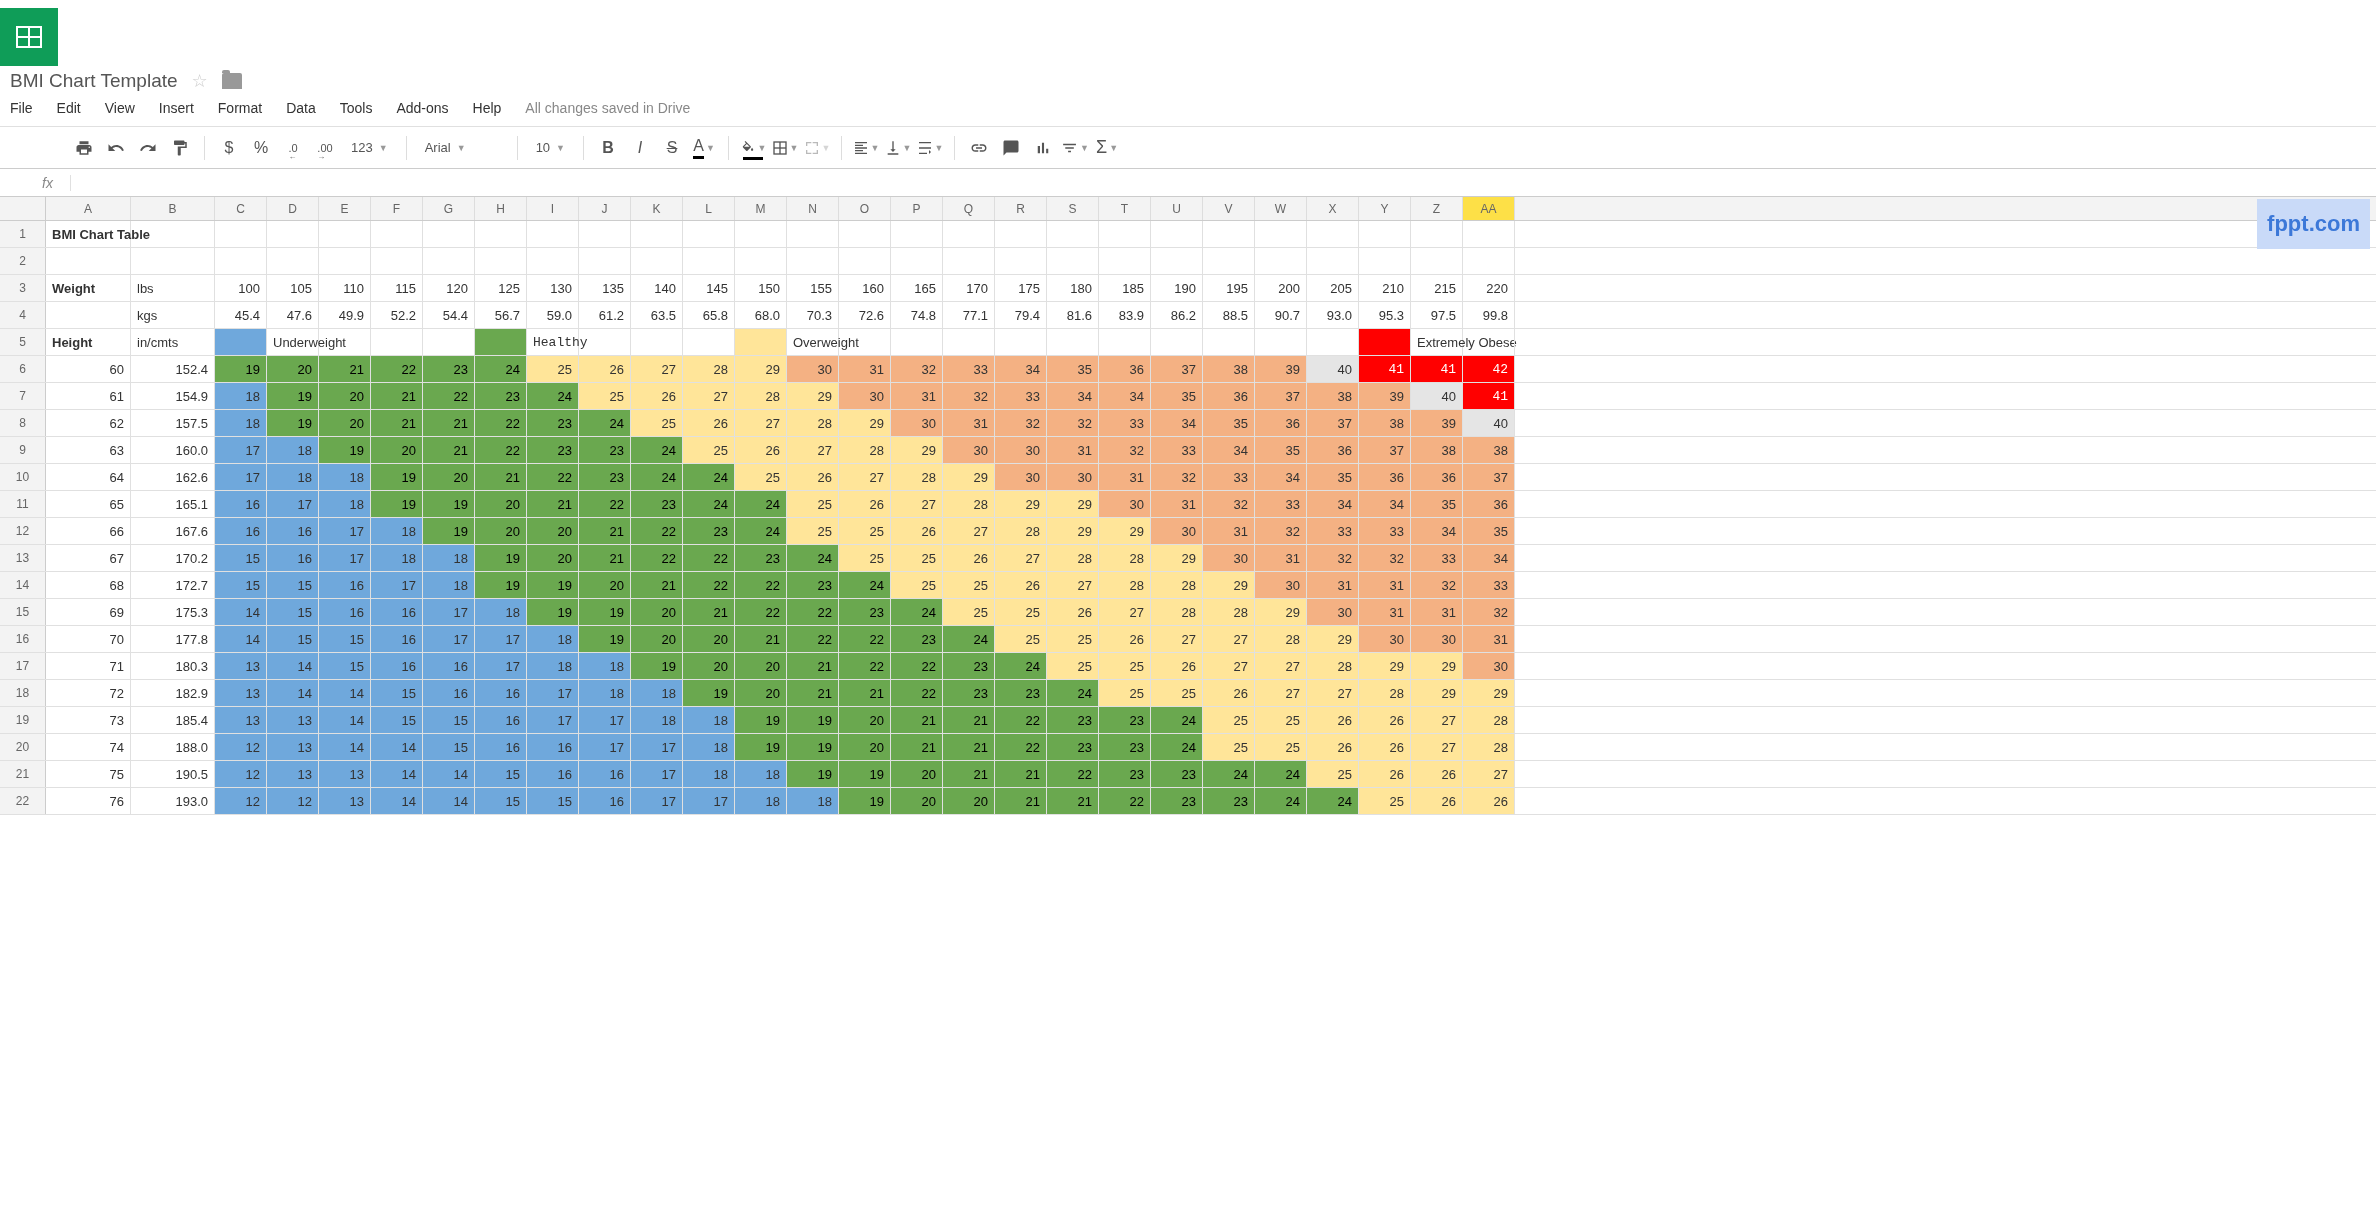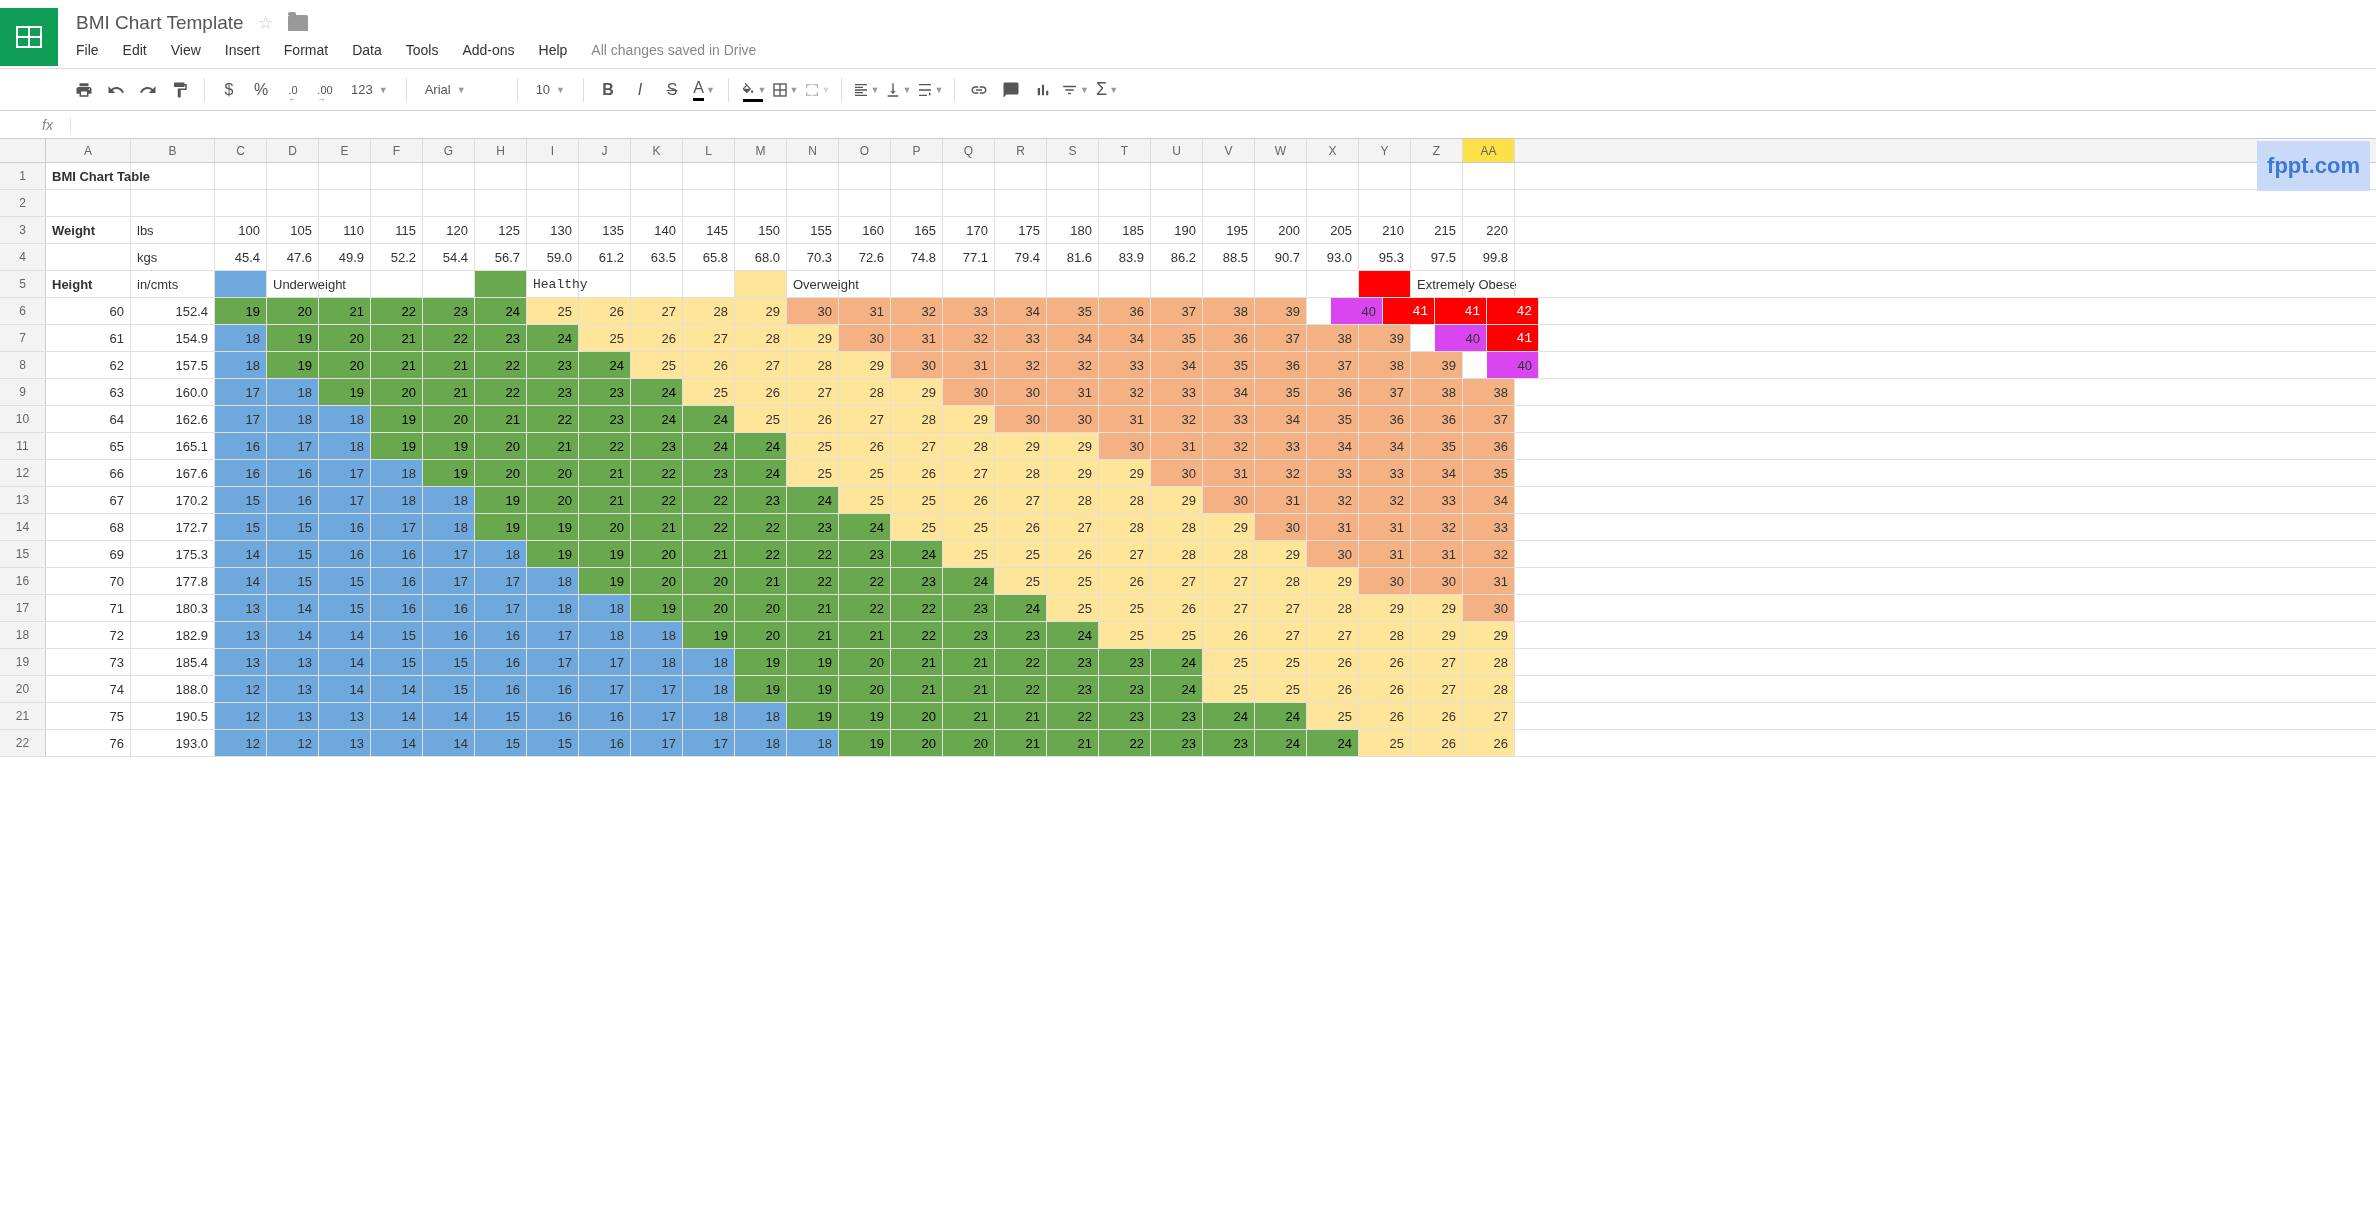--- a/index.html
+++ b/index.html
@@ -1,19 +1,19 @@
 <!DOCTYPE html>
 <html><head>
 <meta charset="utf-8">
 <style>
 * { margin: 0; padding: 0; box-sizing: border-box; }
 body { font-family: Arial, sans-serif; font-size: 13px; color: #333; background: #fff; overflow: hidden; }
 
 
-.header { display: flex; align-items: flex-start; padding: 8px 0 0 0; border-bottom: 1px solid #e0e0e0; }
+.header { display: flex; align-items: flex-start; padding: 8px 0 0 0; border-bottom: 1px solid #e0e0e0; flex-direction: column; }
 .logo { width: 58px; height: 58px; background: #0f9d58; display: flex; align-items: center; justify-content: center; margin: 0 8px 0 0; }
 .logo-grid { width: 26px; height: 22px; border: 2px solid #fff; position: relative; }
 .logo-grid::before { content: ''; position: absolute; left: 0; right: 0; top: 50%; height: 2px; background: #fff; transform: translateY(-50%); }
 .logo-grid::after { content: ''; position: absolute; top: 0; bottom: 0; left: 50%; width: 2px; background: #fff; transform: translateX(-50%); }
 .title-block { flex: 1; padding: 4px 0 0 10px; }
 .doc-title { font-size: 19px; color: #555; font-weight: 400; }
 .title-row { display: flex; align-items: center; gap: 14px; }
 .star-icon { color: #ccc; font-size: 18px; }
 .folder-icon { width: 20px; height: 16px; background: #999; border-radius: 2px 2px 0 0; position: relative; }
 .folder-icon::before { content: ''; position: absolute; top: -3px; left: 0; width: 8px; height: 3px; background: #999; border-radius: 2px 2px 0 0; }
@@ -55,21 +55,21 @@
 .row-header { width: 46px; background: #f3f3f3; border-right: 1px solid #ccc; text-align: center; line-height: 27px; font-size: 12px; color: #666; flex-shrink: 0; }
 .cell { flex-shrink: 0; border-right: 1px solid #e0e0e0; padding: 0 6px; line-height: 27px; font-size: 13px; text-align: right; overflow: hidden; white-space: nowrap; }
 .cell.left { text-align: left; }
 .cell.bold { font-weight: bold; }
 
 
 .under { background: #6fa8dc; }
 .healthy { background: #6aa84f; color: #000; }
 .over { background: #ffe599; }
 .obese { background: #f4b183; }
-.obese2 { background: #d946ef; margin-left: 24px; }
+.obese2 { background: #e5e5e5; }
 .extreme { background: #ff0000; color: #ffffff; font-family: Liberation Mono, monospace; }
 
 .watermark { position: absolute; right: 6px; top: 2px; background: #c9daf8; color: #3c78d8; font-size: 22px; font-weight: bold; padding: 12px 10px; }
 
 svg { display: block; }
 </style>
 </head>
 <body>
 
 <div class="header">

